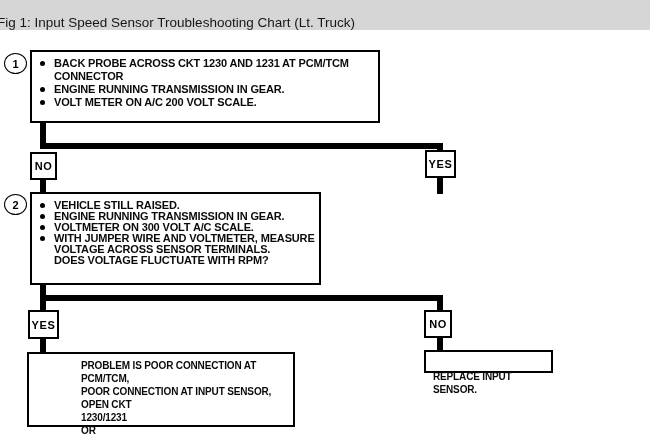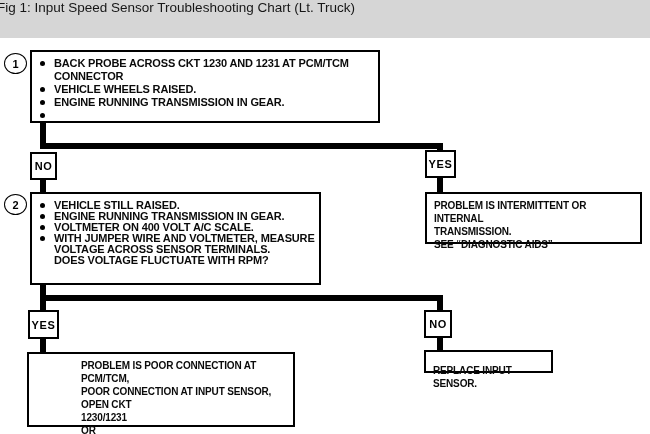--- a/index.html
+++ b/index.html
@@ -8,24 +8,24 @@
     width: 650px;
     height: 434px;
     background: #ffffff;
     font-family: "Liberation Sans", sans-serif;
     overflow: hidden;
   }
   
   .titlebar {
     position: absolute;
     left: 0; top: 0;
-    width: 650px; height: 38px;
+    width: 650px; height: 30px;
     background: #d6d6d6;
     display: flex;
-    align-items: flex-start;
+    align-items: flex-end;
     overflow: hidden;
   }
   .titlebar .title-text {
     font-size: 13.5px;
     color: #161616;
     margin-left: -3px;
     white-space: nowrap;
   }
   
   .fc-box {
@@ -82,21 +82,21 @@
   }
   .result-text {
     font-size: 10px;
     font-weight: bold;
     color: #0a0a0a;
     line-height: 13px;
     letter-spacing: -0.15px;
     white-space: pre-line;
     padding: 5px 6px 0 7px;
   }
-  .result-text.single { padding-top: 12px; }
+  .result-text.single { padding-top: 18px; }
 </style>
 </head>
 <body>
 
 <div class="screen">
 
   <div class="titlebar">
     <span class="title-text">Fig 1: Input Speed Sensor Troubleshooting Chart (Lt. Truck)</span>
   </div>
 
@@ -105,28 +105,25 @@
   </div>
 
   <div class="fc-box box1" style="left:30px; top:50px; width:350px; height:73px; padding:5px 4px 0 5px;">
     <div class="bullets">
       <div class="bullet-row">
         <span class="dot"></span>
         <span class="bullet-text">BACK PROBE ACROSS CKT 1230 AND 1231 AT PCM/TCM CONNECTOR</span>
       </div>
       <div class="bullet-row">
         <span class="dot"></span>
-        <span class="bullet-text">VEHICLE WHEELS RAISED.</span>
-      </div>
-      <div class="bullet-row">
-        <span class="dot"></span>
         <span class="bullet-text">ENGINE RUNNING TRANSMISSION IN GEAR.</span>
       </div>
       <div class="bullet-row">
         <span class="dot"></span>
+        <span class="bullet-text">VOLT METER ON A/C 200 VOLT SCALE.</span>
       </div>
     </div>
   </div>
 
   <div class="line" style="left:40px; top:122px; width:6px; height:27px;"></div>
 
   <div class="line" style="left:40px; top:143px; width:403px; height:6px;"></div>
 
   <div class="line" style="left:437px; top:143px; width:6px; height:10px;"></div>
 
@@ -151,36 +148,31 @@
       <div class="bullet-row">
         <span class="dot"></span>
         <span class="bullet-text">VEHICLE STILL RAISED.</span>
       </div>
       <div class="bullet-row">
         <span class="dot"></span>
         <span class="bullet-text">ENGINE RUNNING TRANSMISSION IN GEAR.</span>
       </div>
       <div class="bullet-row">
         <span class="dot"></span>
-        <span class="bullet-text">VOLTMETER ON 400 VOLT A/C SCALE.</span>
+        <span class="bullet-text">VOLTMETER ON 300 VOLT A/C SCALE.</span>
       </div>
       <div class="bullet-row">
         <span class="dot"></span>
         <span class="bullet-text">WITH JUMPER WIRE AND VOLTMETER, MEASURE
 VOLTAGE ACROSS SENSOR TERMINALS.
 DOES VOLTAGE FLUCTUATE WITH RPM?</span>
       </div>
     </div>
   </div>
 
-  <div class="result-box" style="left:425px; top:192px; width:217px; height:52px;">
-    <div class="result-text">PROBLEM IS INTERMITTENT OR INTERNAL
-TRANSMISSION.
-SEE “DIAGNOSTIC AIDS”</div>
-  </div>
 
   <div class="line" style="left:40px; top:284px; width:6px; height:17px;"></div>
 
   <div class="line" style="left:40px; top:295px; width:403px; height:6px;"></div>
 
   <div class="line" style="left:40px; top:295px; width:6px; height:17px;"></div>
 
   <div class="line" style="left:437px; top:295px; width:6px; height:17px;"></div>
 
   <div class="label-box" style="left:28px; top:310px; width:31px; height:29px;">

